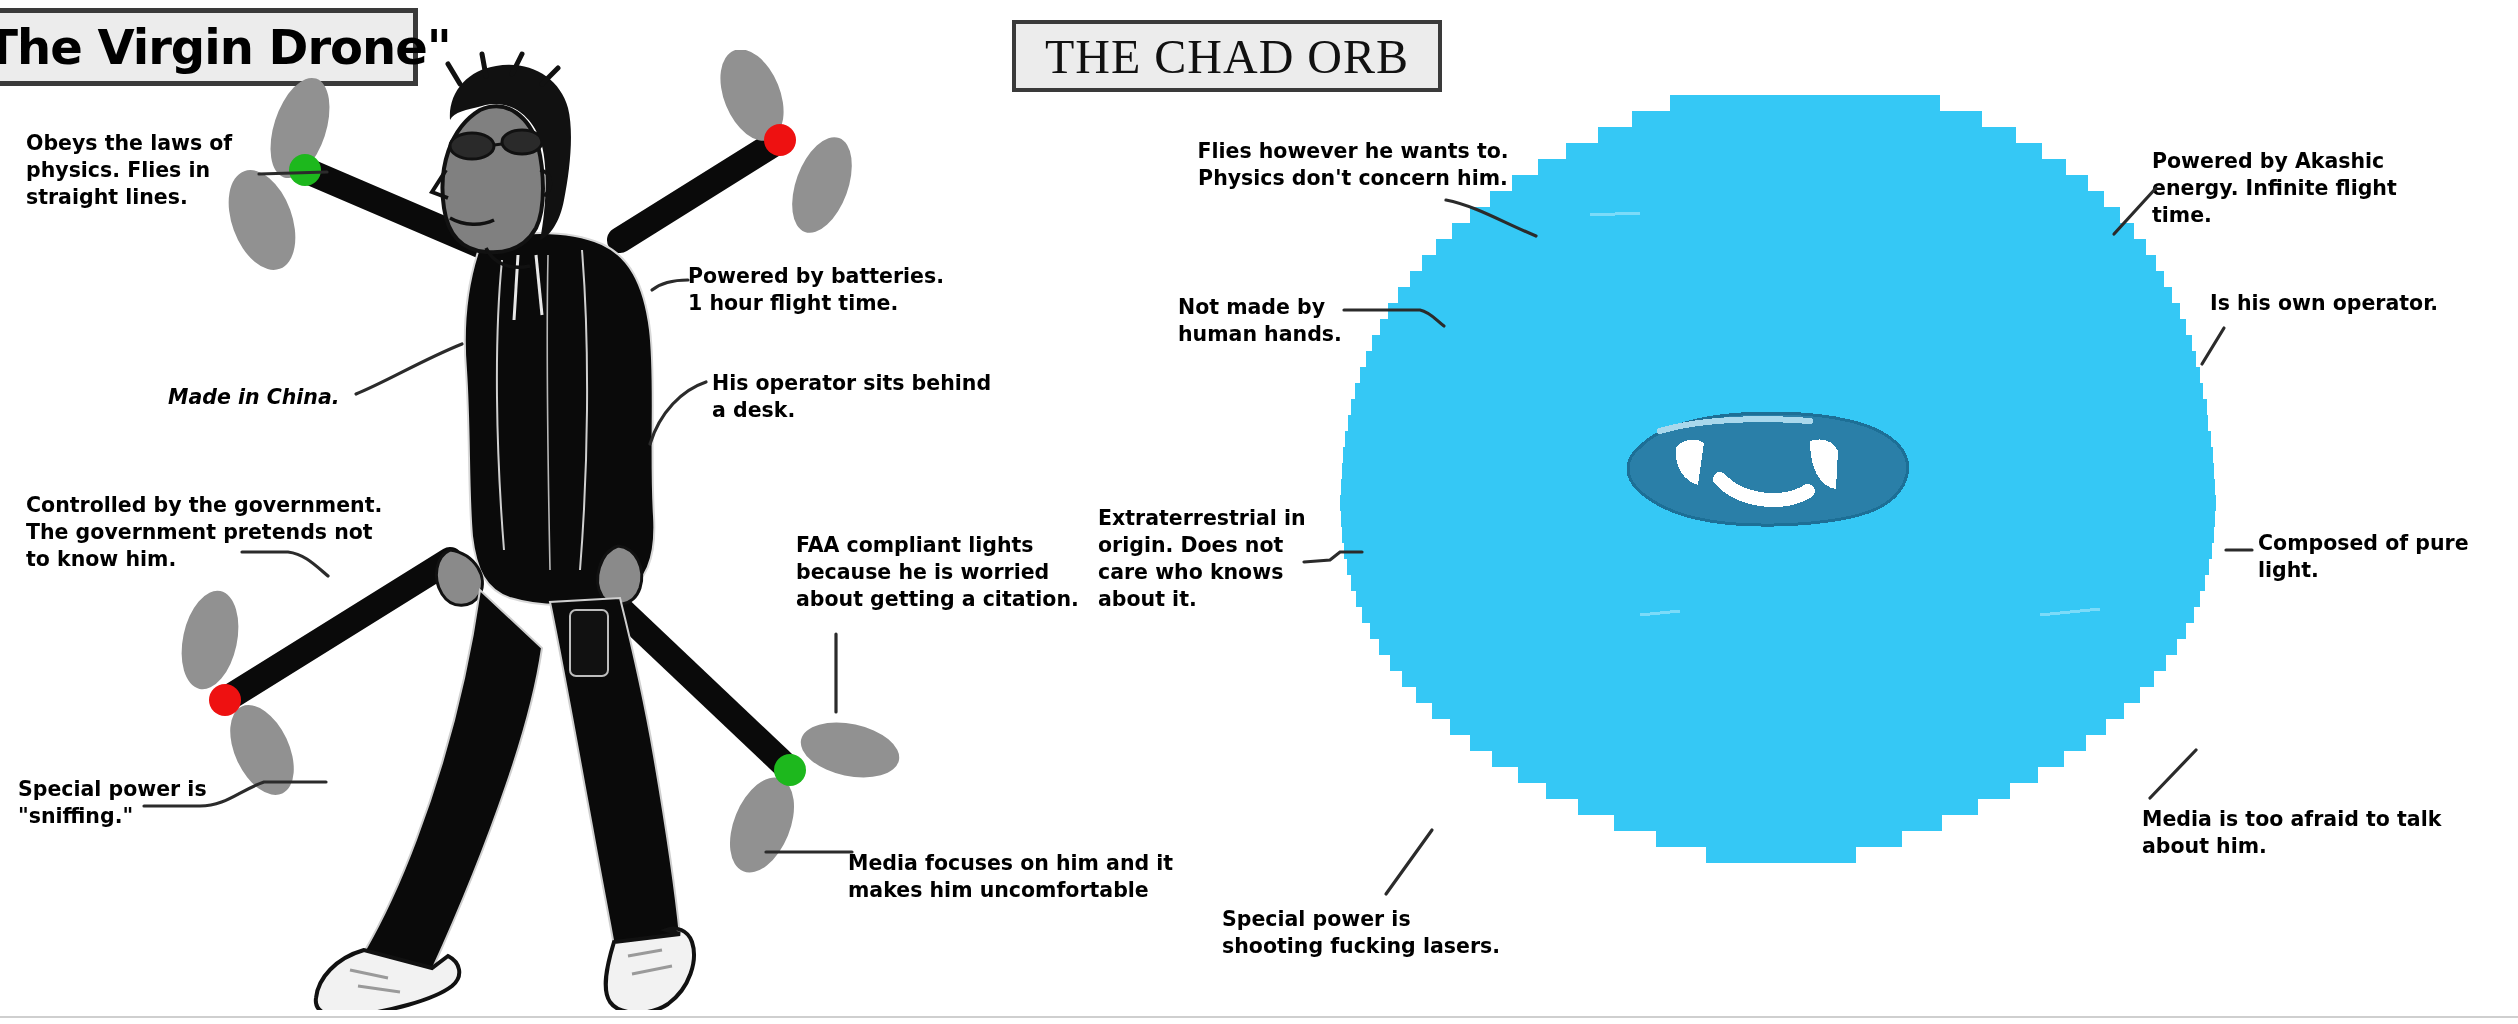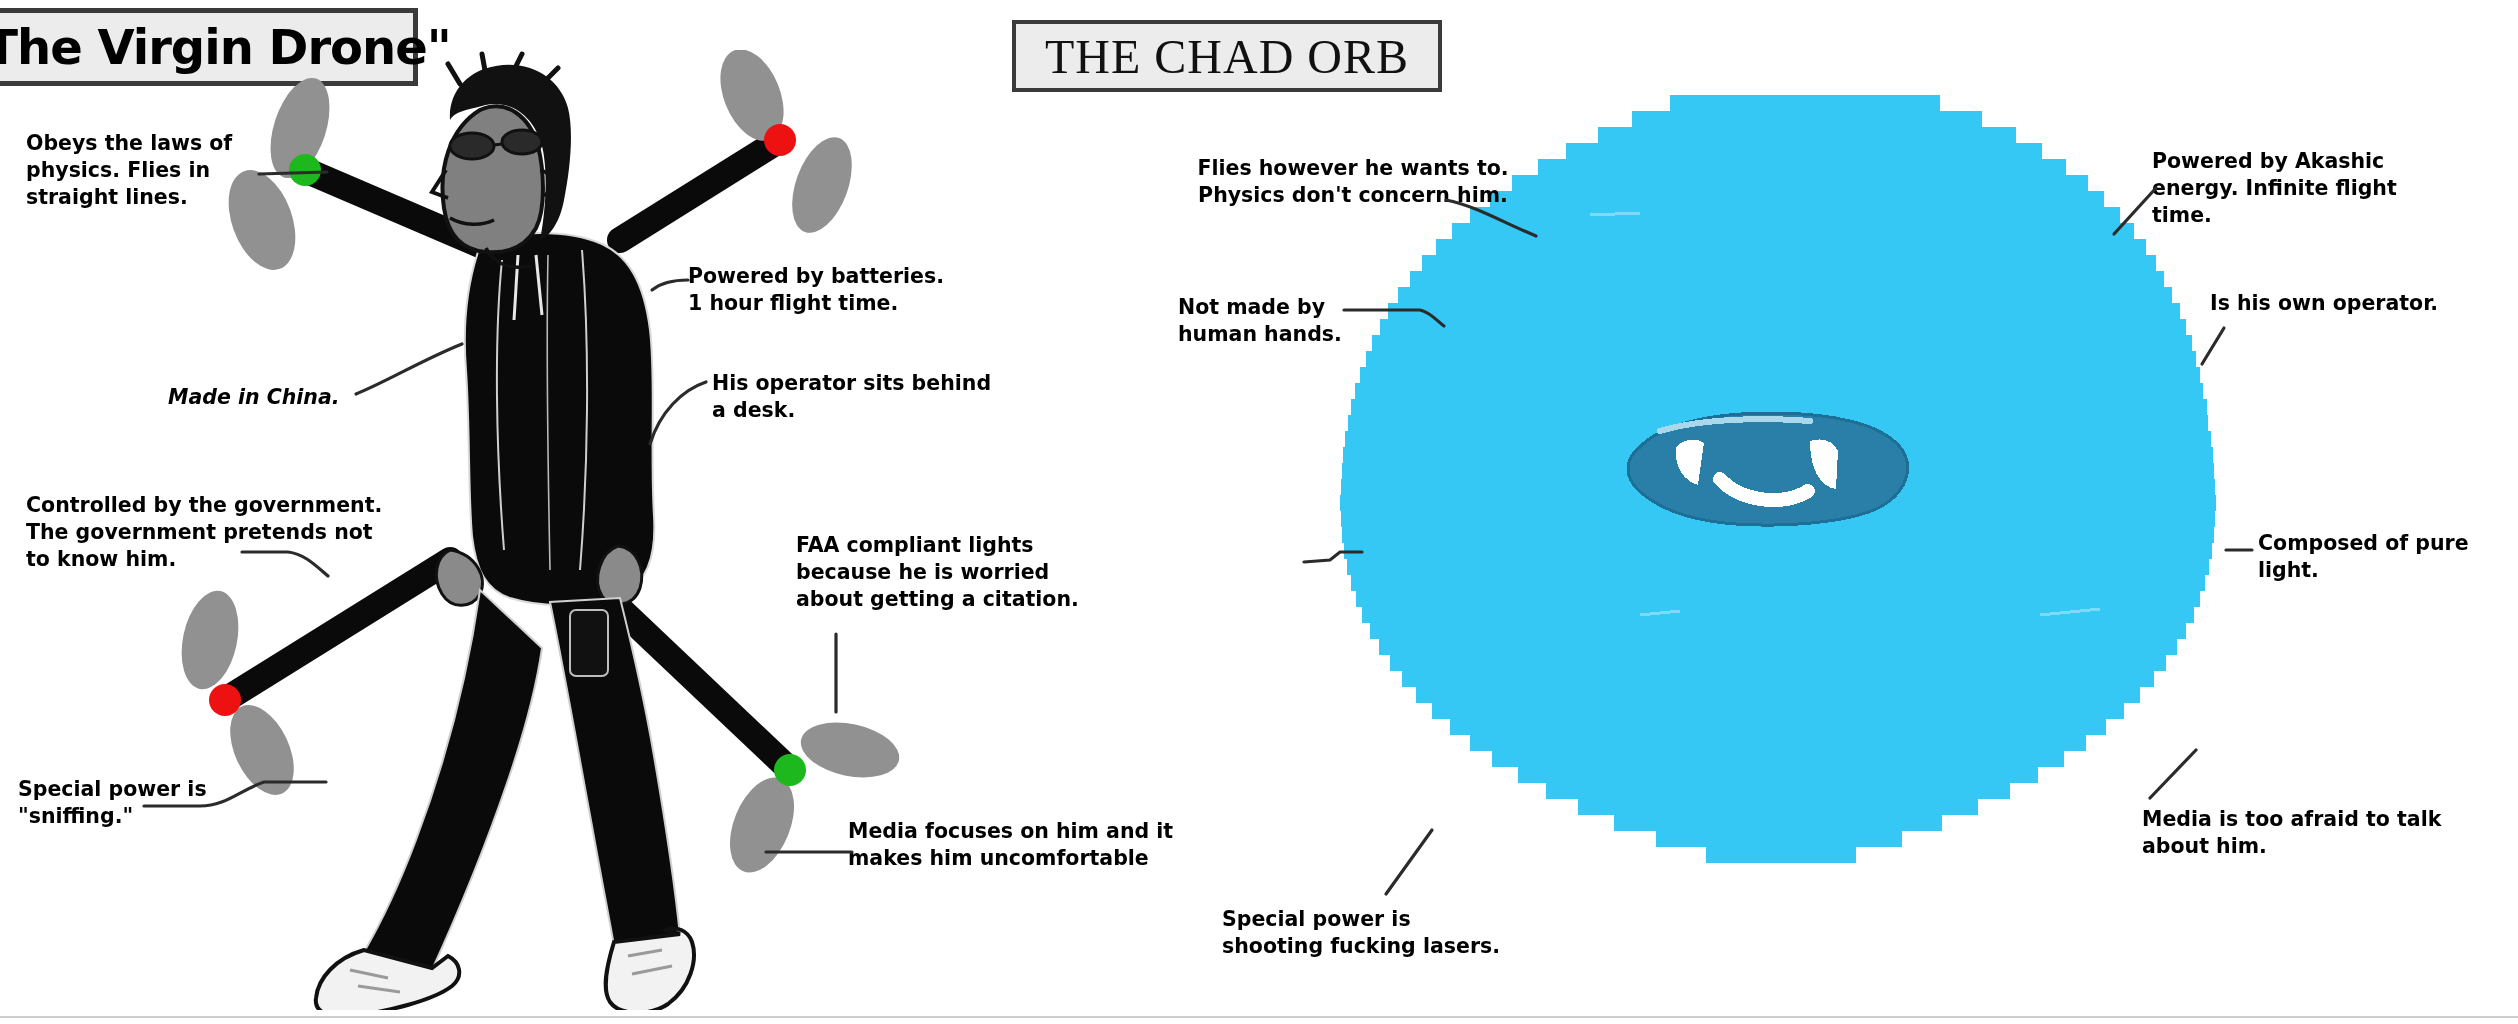--- a/index.html
+++ b/index.html
@@ -285,21 +285,21 @@
   <svg class="leader" style="left:828px; top:630px; width:20px; height:88px;">
     <line x1="8" y1="4" x2="8" y2="82"></line>
   </svg>
 
   <div class="label" style="left:18px;  top:776px; width:250px;">Special power is
 "sniffing."</div>
   <svg class="leader" style="left:140px; top:760px; width:190px; height:60px;">
     <path d="M 4 46 L 60 46 C 86 46 100 30 124 22 L 186 22"></path>
   </svg>
 
-  <div class="label" style="left:848px; top:818px; width:340px;">Media focuses on him and it
+  <div class="label" style="left:848px; top:850px; width:340px;">Media focuses on him and it
 makes him uncomfortable</div>
   <svg class="leader" style="left:762px; top:840px; width:96px; height:26px;">
     <line x1="4" y1="12" x2="90" y2="12"></line>
   </svg>
 
   <div class="banner" id="chad-banner">
     <span class="banner-text">THE CHAD ORB</span>
   </div>
 
   <div id="chad-orb-wrap">
@@ -375,21 +375,21 @@
 
         <path d="M 470 346 C 482 342 494 346 498 356 L 496 394 C 480 392 470 374 470 346 Z" fill="#ffffff"></path>
 
         <path d="M 380 384 C 400 406 442 412 468 396" fill="none" stroke="#ffffff" stroke-width="14" stroke-linecap="round"></path>
 
         <path d="M 320 336 C 360 324 420 322 470 326" fill="none" stroke="#a9d8ec" stroke-width="6" stroke-linecap="round"></path>
       </g>
     </svg>
   </div>
 
-  <div class="label center" style="left:1158px; top:138px; width:390px;margin-top:17px;">Flies however he wants to.
+  <div class="label center" style="left:1158px; top:138px; width:390px;">Flies however he wants to.
  Physics don't concern him.</div>
   <svg class="leader" style="left:1440px; top:192px; width:110px; height:54px;">
     <path d="M 6 8 C 36 14 62 30 96 44"></path>
   </svg>
 
   <div class="label" style="left:2152px; top:148px; width:300px;">Powered by Akashic
 energy. Infinite flight
 time.</div>
   <svg class="leader" style="left:2110px; top:180px; width:54px; height:62px;">
     <path d="M 4 54 L 46 8"></path>
@@ -399,20 +399,24 @@
 human hands.</div>
   <svg class="leader" style="left:1340px; top:300px; width:110px; height:36px;">
     <path d="M 4 10 L 80 10 C 90 12 96 20 104 26"></path>
   </svg>
 
   <div class="label" style="left:2210px; top:290px; width:330px;">Is his own operator.</div>
   <svg class="leader" style="left:2196px; top:322px; width:40px; height:48px;">
     <path d="M 6 42 L 28 6"></path>
   </svg>
 
+  <div class="label" style="left:1098px; top:505px; width:250px;">Extraterrestrial in
+origin. Does not
+care who knows
+about it.</div>
   <svg class="leader" style="left:1300px; top:540px; width:70px; height:32px;">
     <path d="M 4 22 L 30 20 L 40 12 L 62 12"></path>
   </svg>
 
   <div class="label" style="left:2258px; top:530px; width:270px;">Composed of pure
 light.</div>
   <svg class="leader" style="left:2222px; top:538px; width:40px; height:24px;">
     <line x1="4" y1="12" x2="30" y2="12"></line>
   </svg>
 

